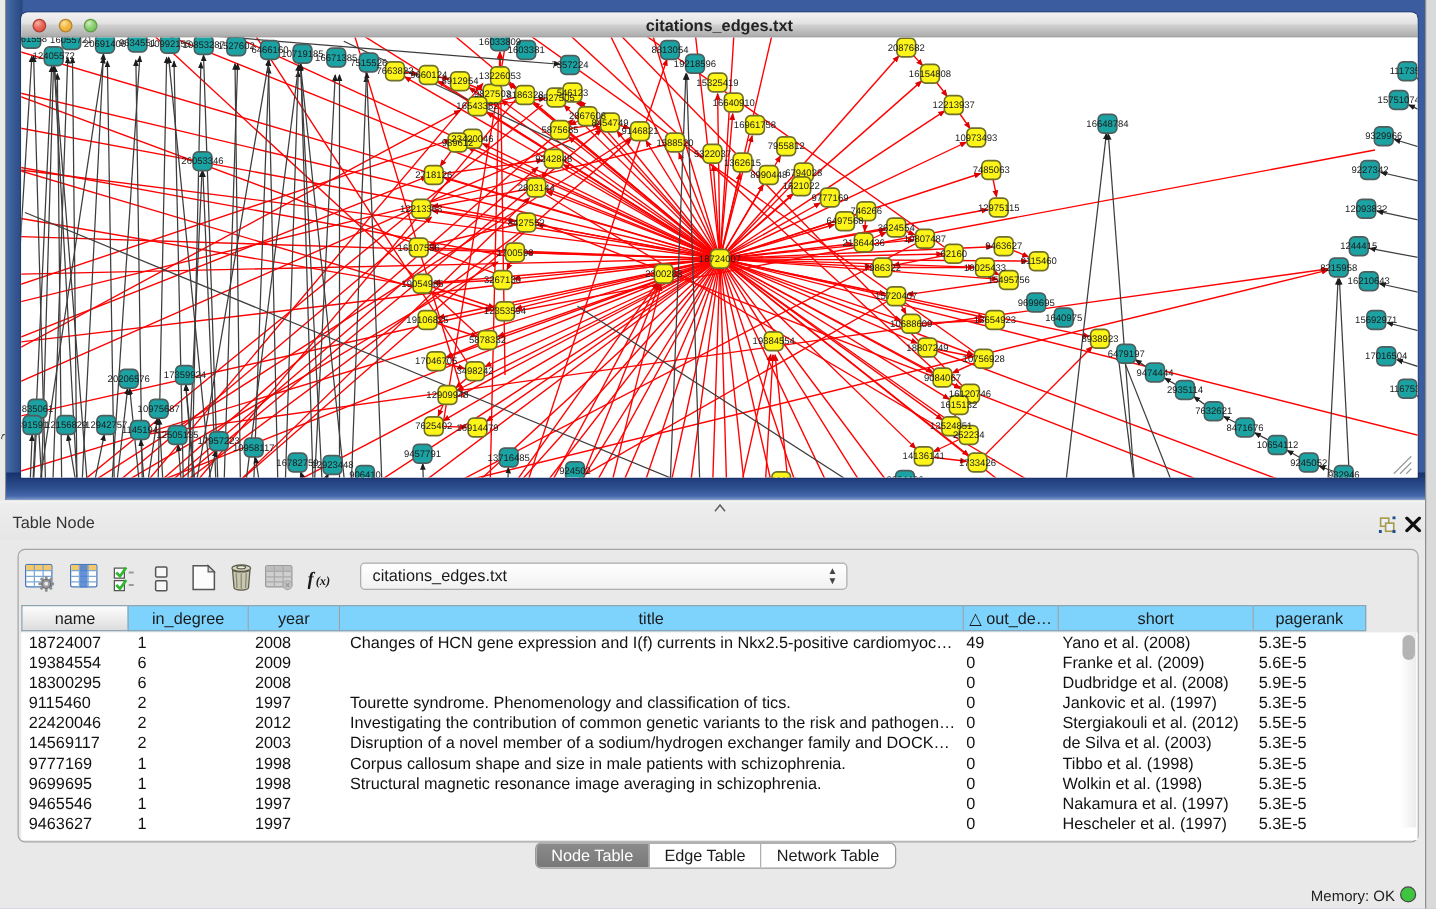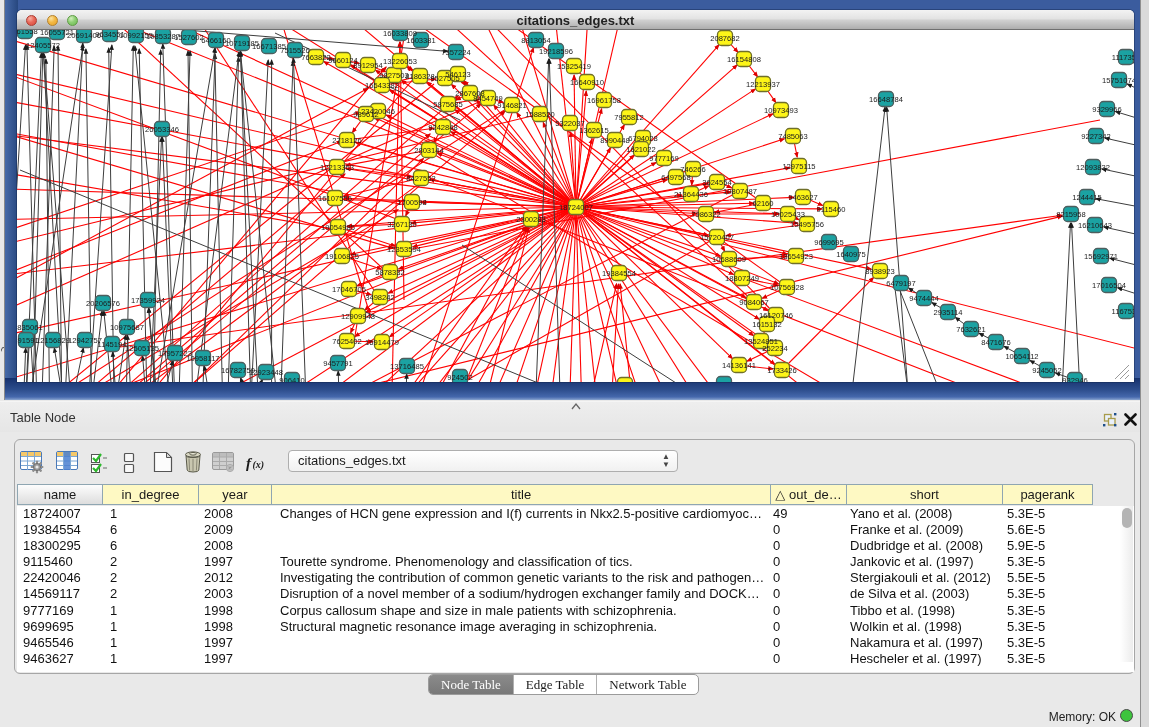--- a/index.html
+++ b/index.html
@@ -34,36 +34,36 @@
 #tpanel .hdr .t { position:absolute; left:10px; top:8px; font-size:13px; color:#333; }
 #container { position:absolute; left:14px; top:39px; width:1121px; height:235px;
   background:#e9e9e9; border:1px solid #a6a6a6; border-radius:6px; }
 #toolbar { position:absolute; left:0; top:0; width:100%; height:44px; }
 #combo { position:absolute; left:273px; top:10px; width:390px; height:22px;
   background:linear-gradient(#ffffff,#f1f1f1); border:1px solid #aeaeae; border-radius:4px;
   font-size:13px; color:#1a1a1a; line-height:20px; padding-left:9px; }
 #combo .arr { position:absolute; right:7px; top:2px; font-size:8px; color:#444; line-height:8px; text-align:center; }
 
 #thead { position:absolute; left:2px; top:44px; height:22px; font-size:13px; color:#1a1a1a; }
-.hc { position:absolute; top:0; height:21px; background:#fef9c3; border:1px solid #8fa6b2;
+.hc { position:absolute; top:0; height:21px; background:#7dd3fc; border:1px solid #8fa6b2;
   border-right:none; text-align:center; line-height:20px; }
 .hc.last { border-right:1px solid #8fa6b2; }
 .hc.name { background:linear-gradient(#fdfdfd,#dddddd); }
 #tbody { position:absolute; left:2px; top:66px; width:1117px; height:166px; background:#fff; overflow:hidden;
   font-size:13px; color:#111; }
 .row { position:absolute; left:0; width:100%; height:16px; line-height:16px; white-space:nowrap; }
 .c { position:absolute; top:0; overflow:hidden; text-overflow:clip; }
 #vsb { position:absolute; left:1105px; top:66px; width:13px; height:156px;
   background:linear-gradient(to right,#ffffff,#ececec); }
 #vsb .thumb { position:absolute; left:2px; top:2px; width:10px; height:20px; background:#b4b4b4; border-radius:5px; }
 
 #tabs { position:absolute; left:428px; top:274px; height:21px; display:flex;
   border:1px solid #9b9b9b; border-radius:5px; overflow:hidden; background:#fff;
   font-size:13px; }
-#tabs .seg { height:100%; line-height:19px; padding:0 12px; color:#1a1a1a; border-left:1px solid #b0b0b0;font-family:Liberation Serif, serif; }
+#tabs .seg { height:100%; line-height:19px; padding:0 12px; color:#1a1a1a; border-left:1px solid #b0b0b0; }
 #tabs .seg:first-child { border-left:none; }
 #tabs .seg.sel { background:linear-gradient(#8b8b8b,#787878); color:#fff; }
 #mem { position:absolute; right:25px; top:310px; font-size:12px; color:#222; }
 #memdot { position:absolute; right:8px; top:309px; width:13px; height:13px; border-radius:50%;
   background:#3ec43e; border:1.5px solid #4a4a4a; }
 </style>
 </head>
 <body>
 <div style="position:absolute;left:1px;top:347px;width:5px;height:5px;border-top:1.5px solid #555;border-left:1.5px solid #555;border-radius:3px 0 0 0;transform:rotate(12deg)"></div>
 <div id="desktop">

